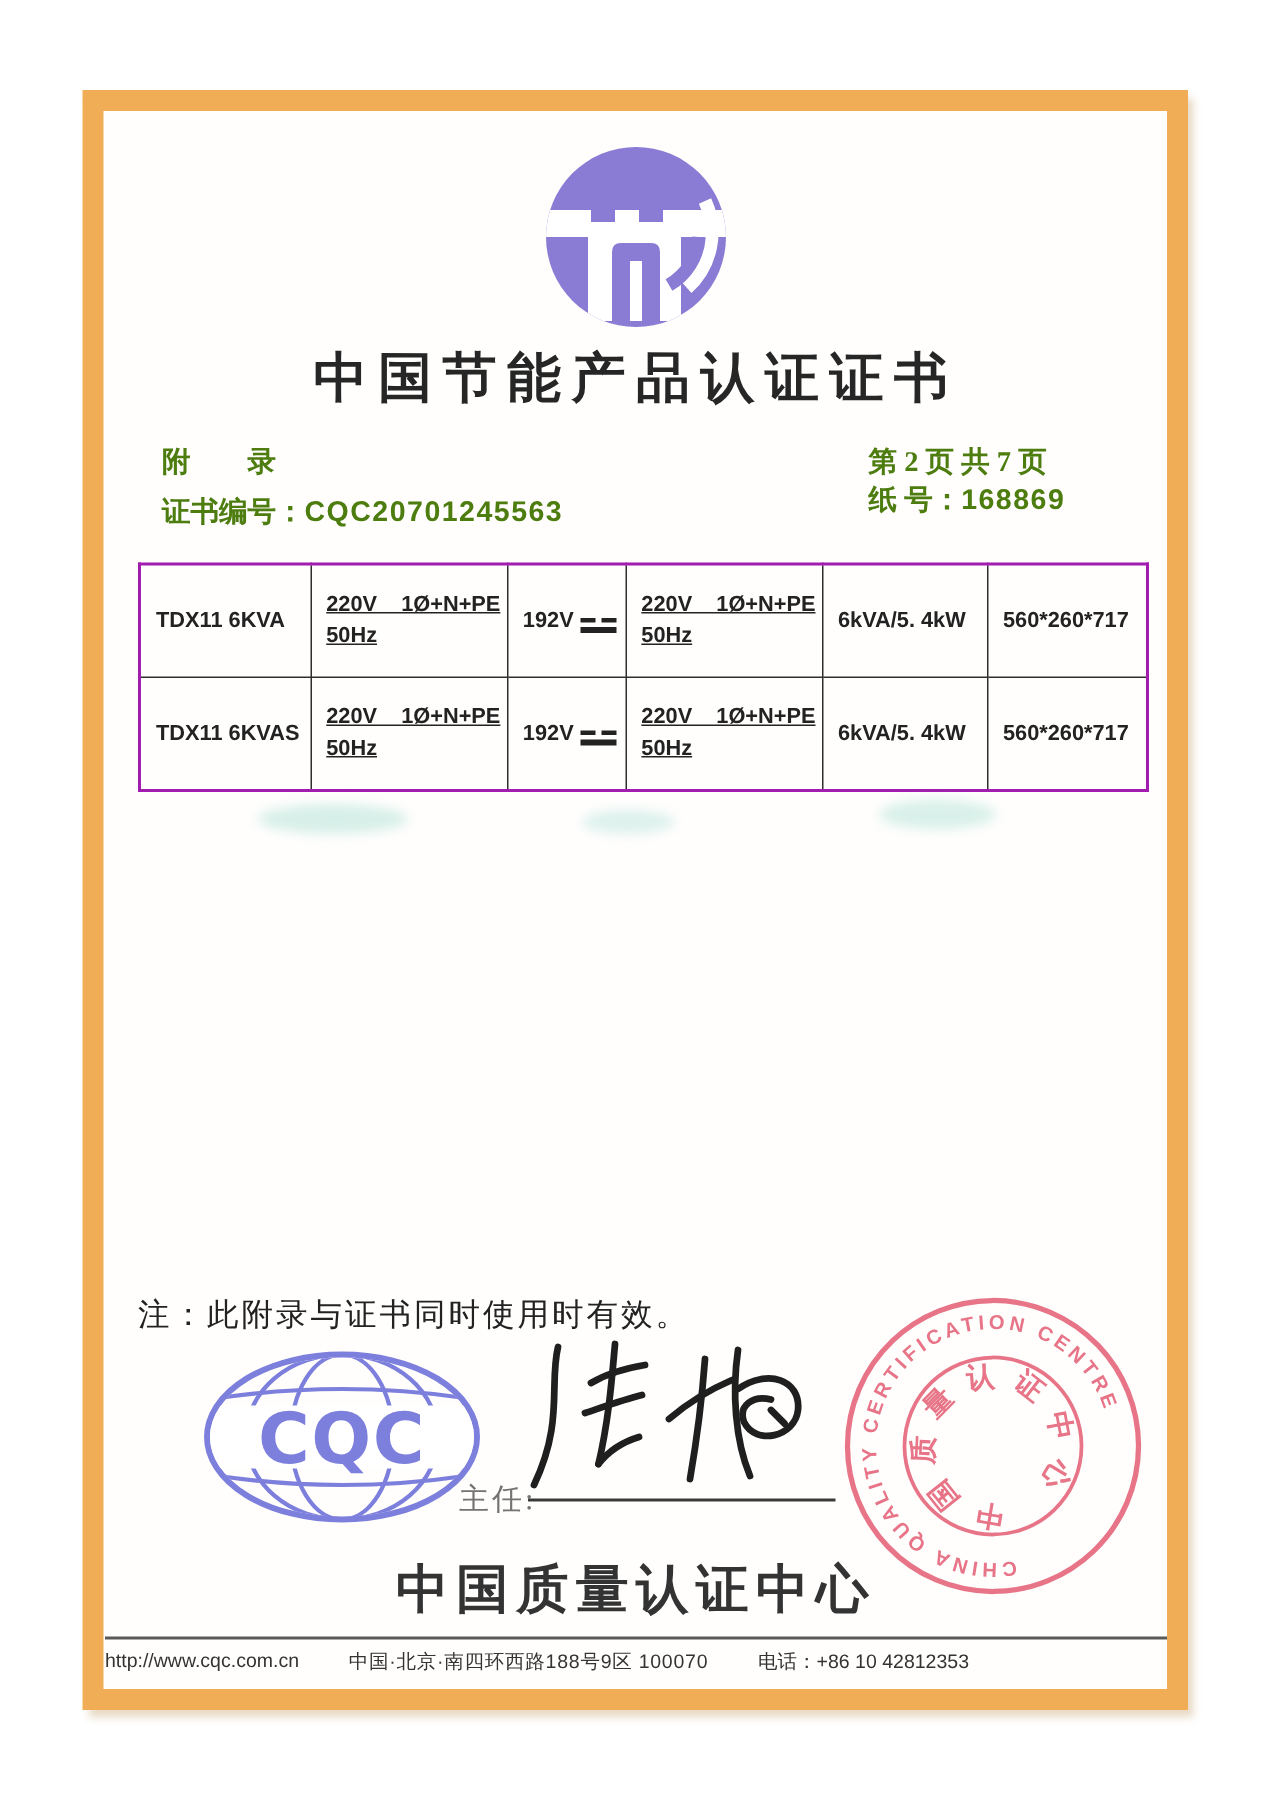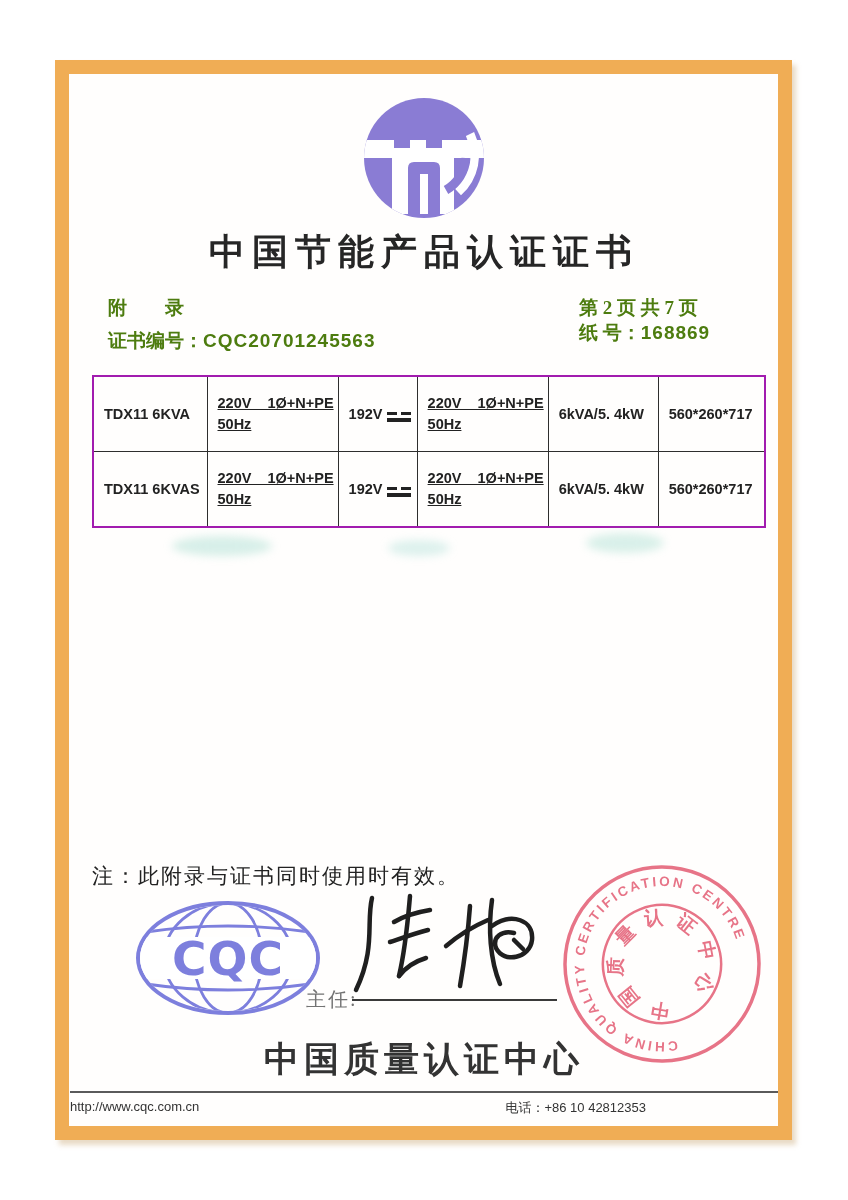--- a/index.html
+++ b/index.html
@@ -235,14 +235,15 @@
       <textPath href="#ringCN" startOffset="3%">中国质量认证中心</textPath>
     </text>
   </g>
 </svg>
 
 <div class="abs issuer">中国质量认证中心</div>
 
 <div class="abs footer-rule"></div>
 <div class="abs footer">
   <span>http://www.cqc.com.cn</span>
+  <span class="mid">中国·北京·南四环西路188号9区  100070</span>
   <span>电话：+86 10 42812353</span>
 </div>
 
 </body></html>

